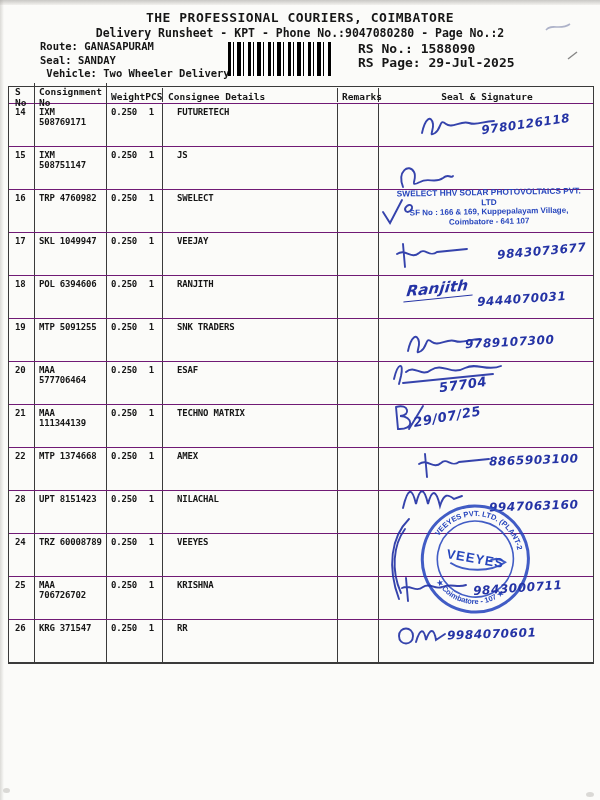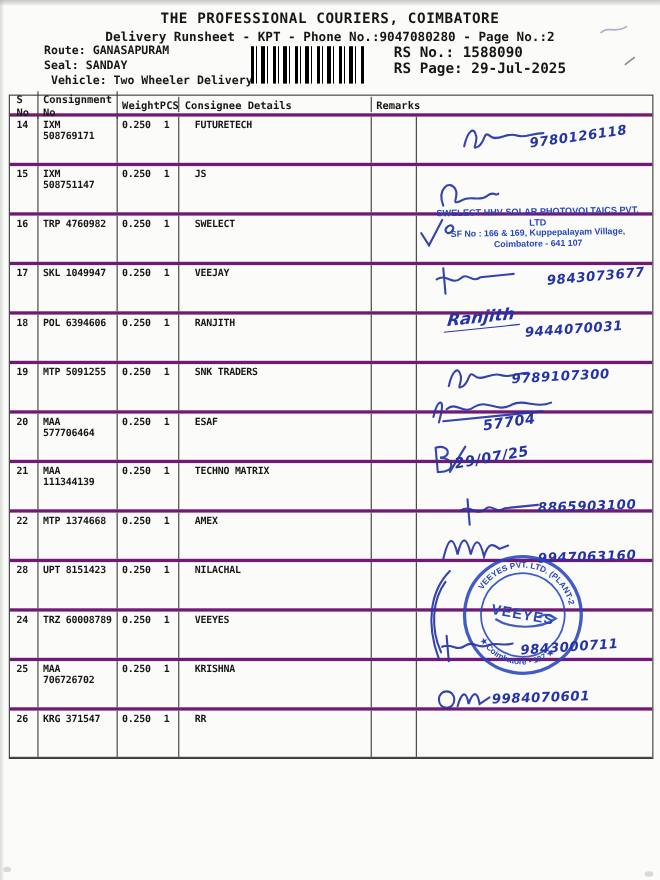--- a/index.html
+++ b/index.html
@@ -13,21 +13,21 @@
          font-size:13px;font-weight:700;letter-spacing:.5px;}
   .subtitle{position:absolute;top:26px;left:0;width:100%;text-align:center;
             font-size:11.5px;font-weight:700;}
   .meta-left{position:absolute;left:12px;top:40px;font-size:10.5px;font-weight:700;line-height:13.5px;margin-left:28px;}
   .meta-left .ln{white-space:pre;}
   .meta-right{position:absolute;left:358px;top:42px;font-size:13px;font-weight:600;line-height:14px;}
   .barcode{position:absolute;left:228px;top:42px;width:104px;height:34px;
     background:repeating-linear-gradient(90deg,#000 0 3px,#fff 3px 5px,#000 5px 6px,#fff 6px 9px,
       #000 9px 13px,#fff 13px 15px,#000 15px 16px,#fff 16px 20px);}
   .doc-table{position:absolute;left:8px;top:86px;width:584px;border:1.3px solid #3a3a3a;background:transparent;}
-  .trow{display:flex;border-bottom:3px solid #701a75;}
+  .trow{display:flex;border-bottom:1px solid #701a75;}
   .trow:last-child{border-bottom:1.3px solid #3a3a3a;}
   .thead{height:16px;align-items:center;font-size:9.5px;font-weight:700;}
   .tdata{height:42px;font-size:9px;font-weight:700;letter-spacing:-.2px;}
   .cell{border-right:1px solid #3a3a3a;box-sizing:border-box;padding:3px 2px 0 4px;overflow:visible;}
   .cell:last-child{border-right:none;}
   .c-sno{width:26px;padding-left:6px;}
   .c-con{width:72px;}
   .c-wp{width:56px;display:flex;justify-content:space-between;padding-right:8px;}
   .c-cd{width:175px;padding-left:14px;}
   .c-rm{width:41px;}
@@ -74,20 +74,21 @@
   <div class="doc-table">
     <div class="trow thead">
       <div class="cell c-sno">S No</div>
       <div class="cell c-con">Consignment No</div>
       <div class="cell c-wp">
         <span>Weight</span>
         <span>PCS</span>
       </div>
       <div class="cell c-cd">Consignee Details</div>
       <div class="cell c-rm">Remarks</div>
+      <div class="cell c-sig">Seal &amp; Signature</div>
     </div>
     <div id="rows-host">
         <div class="trow tdata">
           <div class="cell c-sno">14</div>
           <div class="cell c-con">IXM 508769171</div>
           <div class="cell c-wp">
             <span>0.250</span>
             <span>1</span>
           </div>
           <div class="cell c-cd">FUTURETECH</div>

